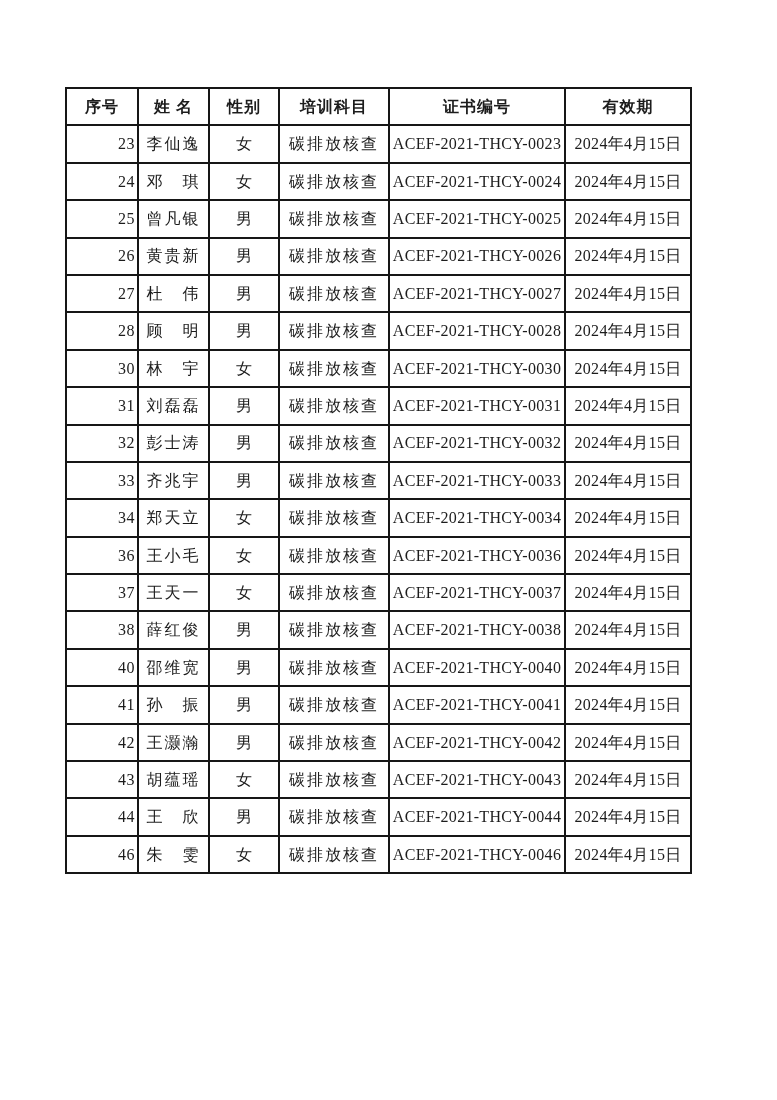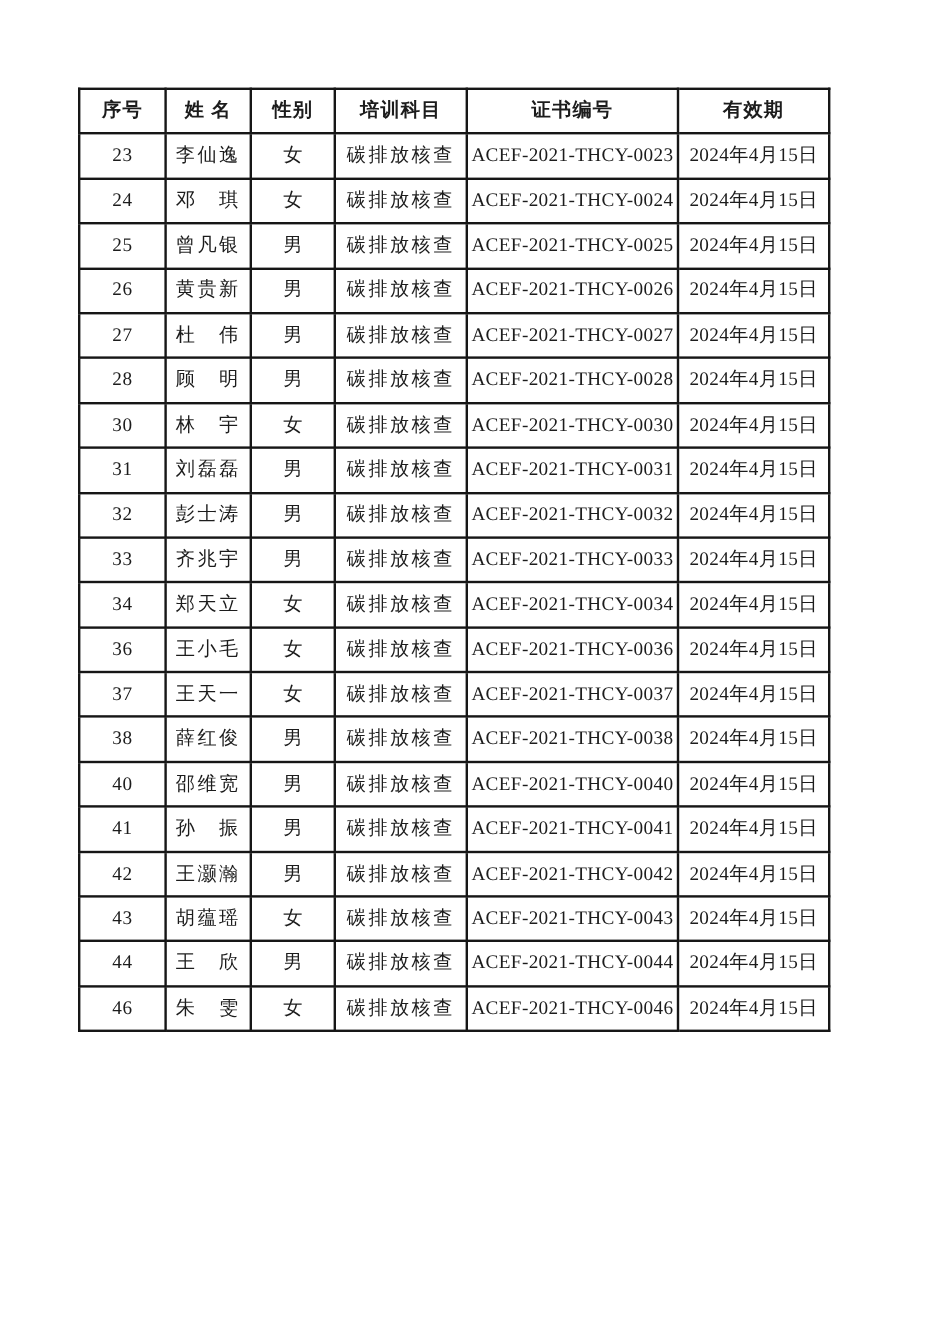--- a/index.html
+++ b/index.html
@@ -14,21 +14,21 @@
     font-family: "Liberation Serif", "DejaVu Serif", serif;
   }
   .page {
     position: absolute;
     inset: 0;
     background: #ffffff;
   }
   table.cert-table {
     position: absolute;
     left: 65px;
-    top: 73px;
+    top: 87px;
     border-collapse: collapse;
     table-layout: fixed;
     width: 625px;
   }
   .cert-table col.c-index    { width: 72px; }
   .cert-table col.c-name     { width: 71px; }
   .cert-table col.c-gender   { width: 70px; }
   .cert-table col.c-subject  { width: 110px; }
   .cert-table col.c-cert     { width: 176px; }
   .cert-table col.c-validity { width: 126px; }
@@ -54,20 +54,21 @@
   .cert-table td.col-name,
   .cert-table td.col-subject {
     letter-spacing: 2px;
   }
   .cert-table td.col-cert,
   .cert-table td.col-validity {
     letter-spacing: 0.3px;
   }
   .cert-table td.col-index {
     letter-spacing: 0.5px;
+    text-align: right;
   }
 </style>
 </head>
 <body>
 
 <div class="page">
   <table class="cert-table">
     <colgroup>
       <col class="c-index">
       <col class="c-name">

